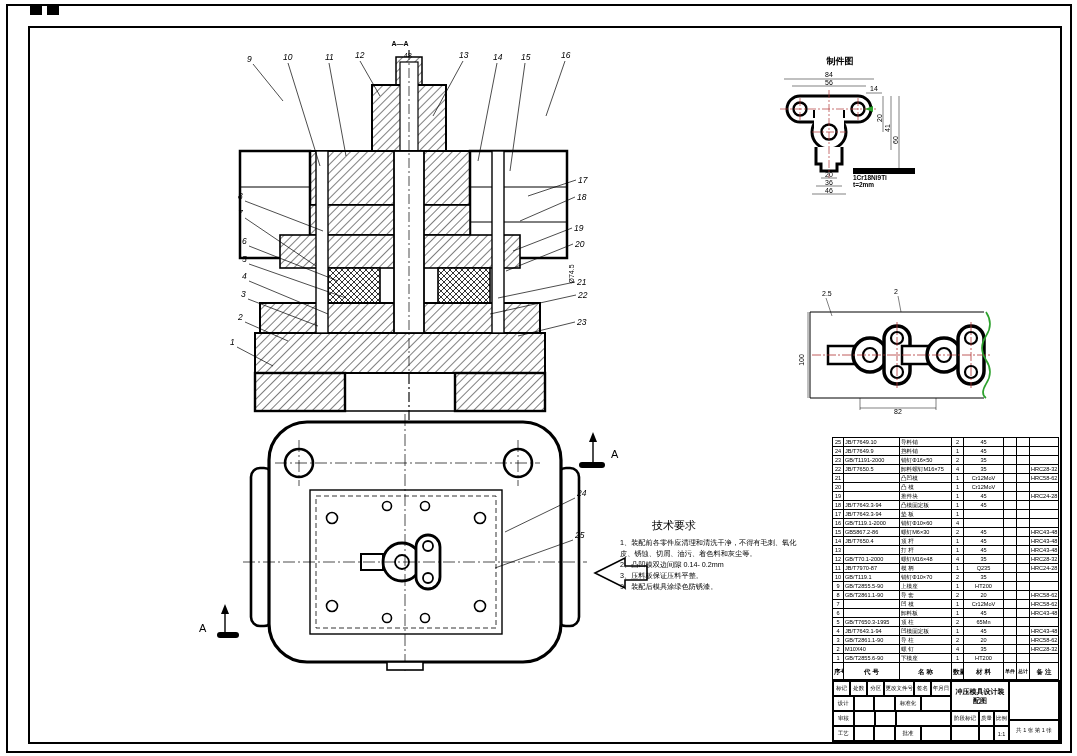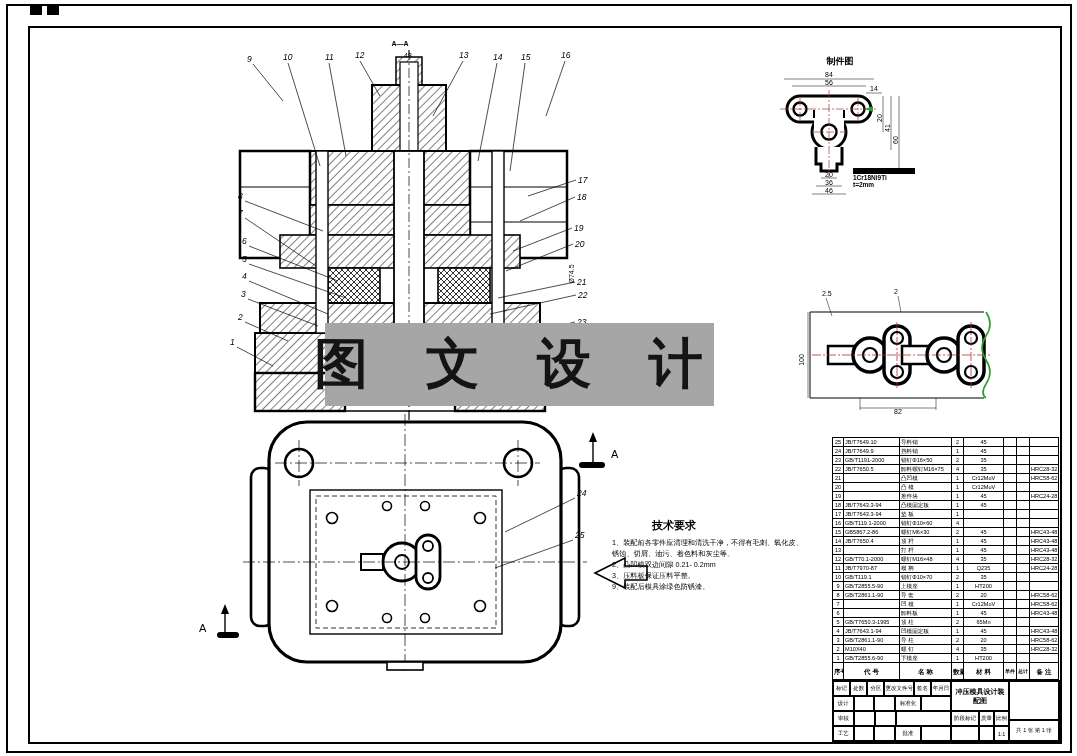--- a/index.html
+++ b/index.html
@@ -13,22 +13,22 @@
   svg text{font-family:"Liberation Sans",sans-serif;fill:#000;}
   .dim{font-size:7px;}
   .balloon{font-size:8.5px;font-style:italic;}
   
   .watermark{position:absolute;left:325px;top:323px;width:389px;height:83px;background:#a6a6a6;
              display:flex;align-items:center;justify-content:center;
              font-family:"Liberation Serif",serif;font-weight:bold;font-size:54px;
              letter-spacing:22px;color:#141414;white-space:nowrap;}
   
   .techreq{position:absolute;left:612px;top:518px;width:196px;}
-  .techreq h3{margin:0 0 4px 40px;font-size:11px;font-weight:bold;}
-  .techreq div{font-size:7.2px;line-height:11px;}
+  .techreq h3{margin:0 0 4px 40px;font-size:11px;font-weight:normal;}
+  .techreq div{font-size:7.2px;line-height:11px;margin-left:8px;}
   
   .bom{position:absolute;left:832px;top:437px;width:226px;height:243px;border-collapse:collapse;table-layout:fixed;}
   .bom td{border:1px solid #000;font-size:5.6px;line-height:7px;height:8px;padding:0 1px;
           overflow:hidden;white-space:nowrap;text-align:center;}
   .bom td.l{text-align:left;}
   .bom tr.hdr td{font-size:6.5px;font-weight:bold;height:16px;}
   
   .tblock{position:absolute;left:832px;top:680px;width:226px;height:60px;border:1.5px solid #000;
           display:flex;font-size:5.5px;}
   .tb-cell{border:0.5px solid #000;display:flex;align-items:center;justify-content:center;
@@ -160,21 +160,20 @@
       <line x1="348" y1="144" x2="300" y2="160" stroke="#000" stroke-width="0.7"></line>
       <line x1="347" y1="161" x2="292" y2="185" stroke="#000" stroke-width="0.7"></line>
       <line x1="344" y1="192" x2="285" y2="215" stroke="#000" stroke-width="0.7"></line>
       <line x1="345" y1="208" x2="278" y2="235" stroke="#000" stroke-width="0.7"></line>
       <line x1="347" y1="246" x2="270" y2="262" stroke="#000" stroke-width="0.7"></line>
       <line x1="348" y1="259" x2="262" y2="278" stroke="#000" stroke-width="0.7"></line>
       <line x1="347" y1="286" x2="290" y2="300" stroke="#000" stroke-width="0.7"></line>
     </g>
   </svg>
 
-  <div class="watermark">图 文 设 计</div>
 
   <svg class="abs" style="left:770px;top:52px;" width="140" height="155" viewBox="0 0 140 155">
     <text x="70" y="12" text-anchor="middle" font-size="9" font-weight="bold">制件图</text>
 
     <g stroke="#000" stroke-width="0.5">
       <line x1="14" y1="27" x2="104" y2="27"></line>
         <line x1="22" y1="34" x2="96" y2="34"></line>
         <line x1="96" y1="41" x2="112" y2="41"></line>
     </g>
     <text class="dim" x="59" y="25" text-anchor="middle">84</text>
@@ -337,21 +336,21 @@
       <line x1="380" y1="88" x2="310" y2="122" stroke="#000" stroke-width="0.7"></line>
       <line x1="378" y1="130" x2="300" y2="158" stroke="#000" stroke-width="0.7"></line>
     </g>
 
     <path d="M400 163 L430 148 L430 156 L452 156 L452 170 L430 170 L430 178 Z" fill="#fff" stroke="#000" stroke-width="1.6"></path>
   </svg>
 
   <div class="techreq">
     <h3>技术要求</h3>
     <div>1、装配前各零件应清理和清洗干净，不得有毛刺、氧化皮、锈蚀、切屑、油污、着色料和灰尘等。</div>
-    <div>2、凸凹模双边间隙  0.21- 0.2mm</div>
+    <div>2、凸凹模双边间隙  0.14- 0.2mm</div>
     <div>3、压料板保证压料平整。</div>
     <div>9、装配后模具涂绿色防锈漆。</div>
   </div>
 
   <table class="bom">
     <colgroup>
       <col style="width:11px">
         <col style="width:56px">
         <col style="width:52px">
         <col style="width:12px">

